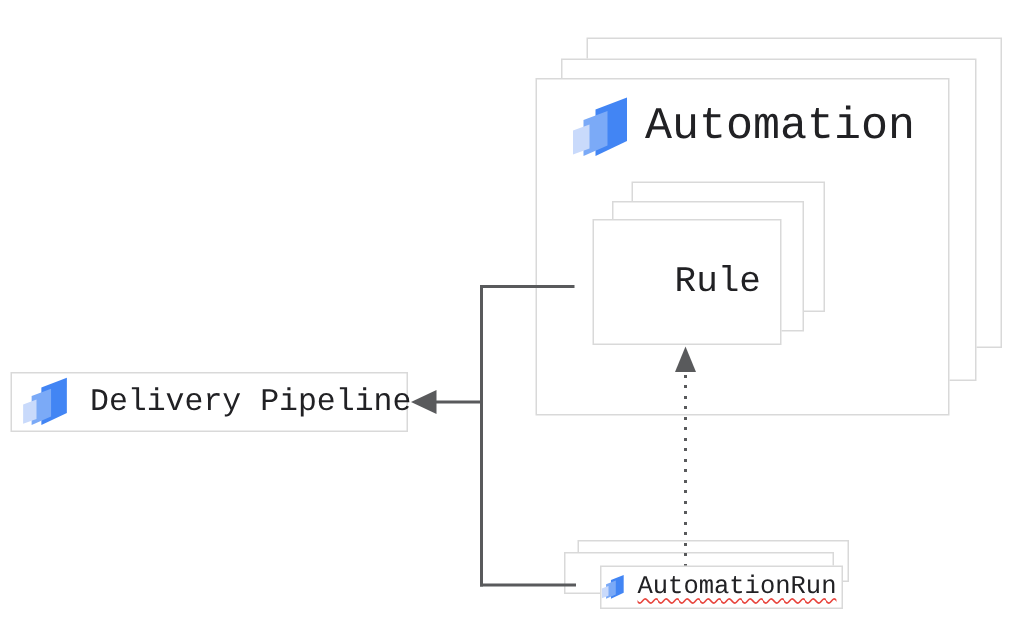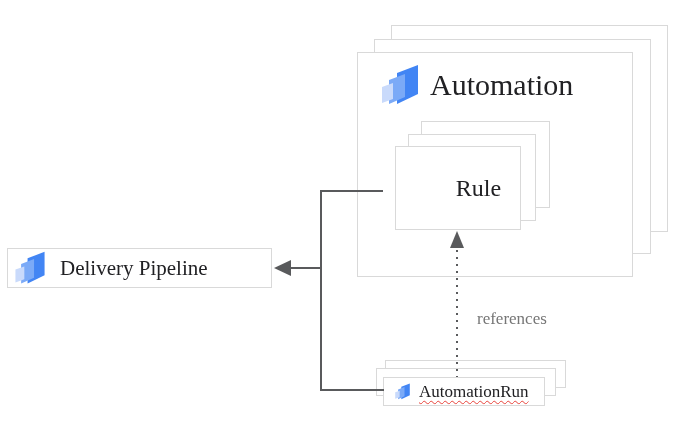--- a/index.html
+++ b/index.html
@@ -3,35 +3,35 @@
 <meta charset="utf-8">
 <style>
   :root{
     --blue-dark:#4285F4; --blue-mid:#7BAAF7; --blue-light:#C9DAFB;
     --border:#d9d9d9; --line:#595a5c; --text:#212124; --muted:#767676;
     --squiggle:#e8443c; --bg:#ffffff;
   }
   html,body{margin:0;padding:0;background:#fff;}
   .canvas{
     position:relative; width:676px; height:422px; background:var(--bg);
-    font-family:Liberation Serif, serif; overflow:hidden;
+    font-family:Liberation Mono, monospace; overflow:hidden;
   }
   .box{
     position:absolute; background:#fff; border:1px solid var(--border);
     box-sizing:border-box;
   }
   .hdr{
     position:absolute; display:flex; align-items:center; gap:12px;
   }
   .hdr .lbl{font-size:30px; color:var(--text); white-space:nowrap;}
   .rule-front{display:flex; align-items:center; justify-content:center;}
   .rule-front .lbl{font-size:24px; color:var(--text);}
   .dp-front{display:flex; align-items:center; gap:15px; padding-left:7px;}
   .dp-front .lbl{font-size:21px; color:var(--text); white-space:nowrap;}
-  .ar-front{display:flex; align-items:center; gap:9px; padding-left:11px;}
+  .ar-front{display:flex; align-items:center; gap:9px; margin-left:17px;}
   .ar-front .lbl{
     font-size:17px; color:var(--text); white-space:nowrap;
     text-decoration-line:underline; text-decoration-style:wavy;
     text-decoration-color:var(--squiggle); text-decoration-thickness:1px;
     text-underline-offset:3px;
   }
   .seg{position:absolute; background:var(--line); z-index:5;}
   .arrow-left{
     position:absolute; width:0; height:0; z-index:5;
     border-top:8px solid transparent; border-bottom:8px solid transparent;
@@ -100,15 +100,14 @@
   </div>
 
   <div class="seg" style="left:320px; top:190px; width:63px; height:2px;"></div>
   <div class="seg" style="left:320px; top:190px; width:2px; height:201px;"></div>
   <div class="seg" style="left:290px; top:267px; width:30px; height:2px;"></div>
   <div class="arrow-left" style="left:274px; top:260px;"></div>
   <div class="seg" style="left:320px; top:389px; width:64px; height:2px;"></div>
 
   <div class="arrow-up" style="left:450px; top:231px;"></div>
   <div class="dotted-v" style="left:456px; top:250px; height:127px;"></div>
-  <div class="edge-label" style="left:477px; top:309px;">references</div>
 
 </div>
 
 </body></html>

